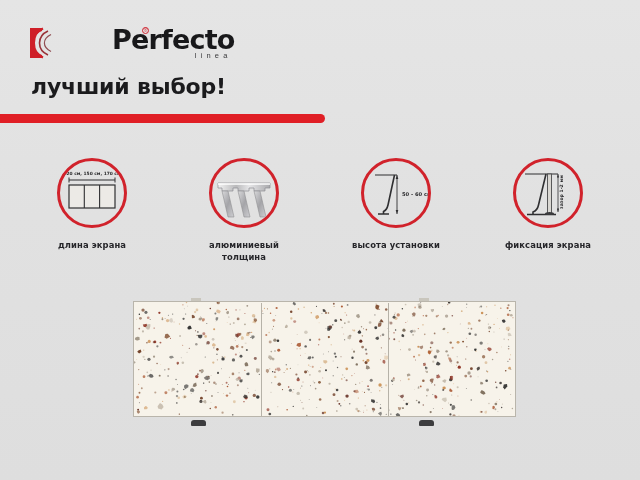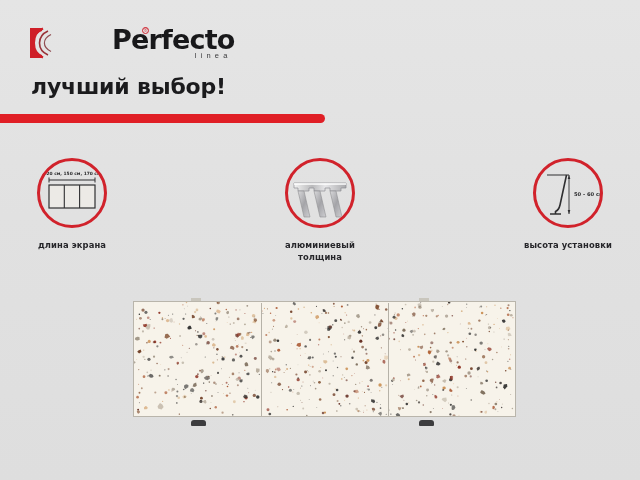--- a/index.html
+++ b/index.html
@@ -77,21 +77,21 @@
     border-radius: 0 5px 5px 0;
   }
 
   
   #features {
     position: absolute;
     left: 0; top: 158px;
     width: 640px;
     display: flex;
     justify-content: space-between;
-    padding: 0 16px;
+    padding: 0 36px;
   }
   .feature { width: 112px; text-align: center; }
   .circle {
     width: 70px; height: 70px;
     margin: 0 auto;
     border: 3px solid #d1222b;
     border-radius: 50%;
     position: relative;
     background: transparent;
     overflow: hidden;
@@ -223,20 +223,36 @@
           <line x1="14" y1="53" x2="25" y2="53" stroke="#2f2f31" stroke-width="1.6"></line>
           <line x1="33" y1="14" x2="33" y2="53" stroke="#2f2f31" stroke-width="0.9"></line>
           <polygon points="33,14 31.7,18 34.3,18" fill="#2f2f31"></polygon>
           <polygon points="33,53 31.7,49 34.3,49" fill="#2f2f31"></polygon>
           <text x="38" y="35" font-family="DejaVu Sans, sans-serif" font-size="5.2" font-weight="bold" fill="#2a2a2c">50 - 60 см</text>
         </svg>
       </div>
       <div class="feature-label">высота установки</div>
     </div>
 
+    <div class="feature">
+      <div class="circle">
+        <svg width="64" height="64" viewBox="0 0 64 64">
+          <line x1="9" y1="13" x2="42" y2="13" stroke="#2f2f31" stroke-width="1"></line>
+          <path d="M30 13 L22.5 44 C21.8 47.5 19.8 50 17 51 L17 53.5" fill="none" stroke="#2f2f31" stroke-width="1.6"></path>
+          <line x1="11" y1="53.5" x2="40" y2="53.5" stroke="#2f2f31" stroke-width="1.4"></line>
+          <rect x="31.5" y="13" width="4" height="40" fill="#d9d7d2" stroke="#4a4a4c" stroke-width="0.9"></rect>
+          <ellipse cx="33.5" cy="52.5" rx="4.5" ry="1.6" fill="#3c3c3e"></ellipse>
+          <line x1="42" y1="13" x2="42" y2="51" stroke="#2f2f31" stroke-width="0.8"></line>
+          <polygon points="42,13 40.9,16.5 43.1,16.5" fill="#2f2f31"></polygon>
+          <polygon points="42,51 40.9,47.5 43.1,47.5" fill="#2f2f31"></polygon>
+          <text x="0" y="0" font-family="DejaVu Sans, sans-serif" font-size="4.6" font-weight="bold" fill="#2a2a2c" transform="translate(47,48) rotate(-90)">зазор 1-2 мм</text>
+        </svg>
+      </div>
+      <div class="feature-label">фиксация экрана</div>
+    </div>
 
   </div>
 
   <div id="product">
     <div class="topnub" id="nub1"></div>
     <div class="topnub" id="nub2"></div>
     <div id="panel-body">
       <svg class="speckle-layer" width="383" height="116" viewBox="0 0 383 116" preserveAspectRatio="none">
         <rect width="383" height="116" fill="#f7f3ea"></rect>
         <g id="speckles">

